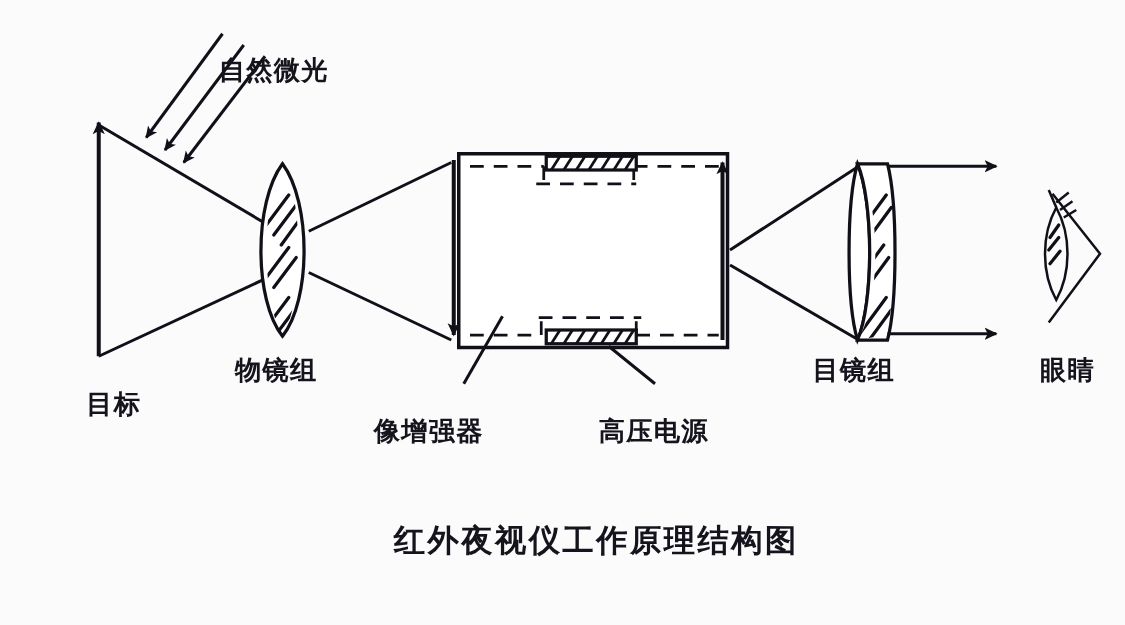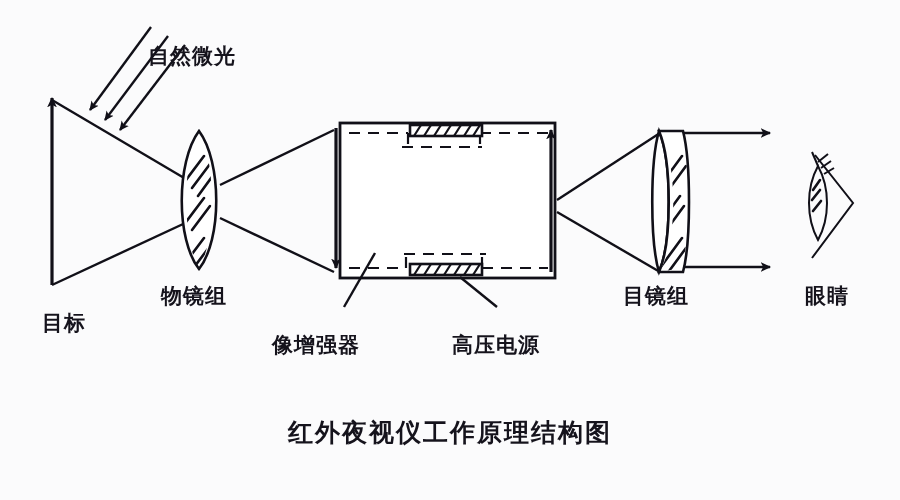--- a/index.html
+++ b/index.html
@@ -5,21 +5,21 @@
   html,body{margin:0;padding:0;}
   body{
     width:900px;height:500px;
     background:#fbfbfc;
     font-family:"DejaVu Sans","Liberation Sans",sans-serif;
     overflow:hidden;
     position:relative;
   }
   #diagram-root{
     position:absolute;inset:0;
-    width:712px;height:500px;
+    width:712px;height:500px;margin-left:27px;
   }
   svg.canvas{display:block;width:900px;height:500px;}
   .stroke{fill:none;stroke:#111018;stroke-width:2.4;stroke-linecap:butt;stroke-linejoin:miter;}
   .stroke-thin{fill:none;stroke:#111018;stroke-width:2.0;}
   .stroke-thick{fill:none;stroke:#111018;stroke-width:3.2;}
   .dashline{fill:none;stroke:#111018;stroke-width:2.2;stroke-dasharray:11 8;}
   .glassmark{fill:none;stroke:#111018;stroke-width:2.6;stroke-linecap:round;}
   .lensbody{fill:#ffffff;stroke:#111018;stroke-width:2.6;}
   .boxbody{fill:#ffffff;stroke:#111018;stroke-width:2.8;}
   .electrode{fill:#ffffff;stroke:#111018;stroke-width:2.6;}

